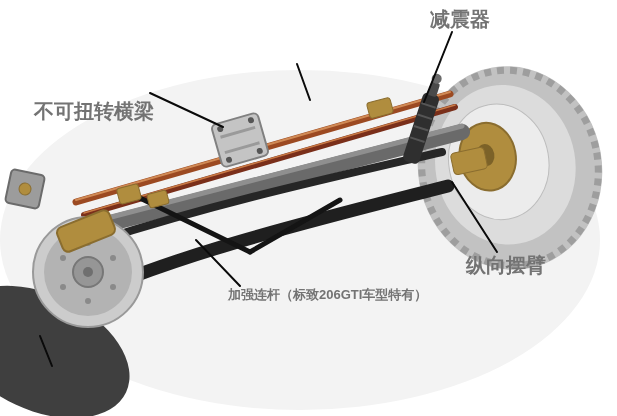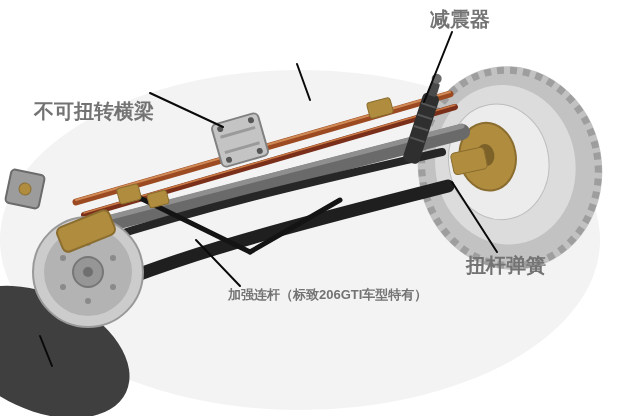--- a/index.html
+++ b/index.html
@@ -118,18 +118,18 @@
       <line x1="240" y1="286" x2="196" y2="240"></line>
       <line x1="52" y1="366" x2="40" y2="336"></line>
     </g>
   </svg>
 
   <div class="label" style="left:430px; top:8px;">减震器</div>
 
 
   <div class="label" style="left:34px; top:70px;margin-top:30px;">不可扭转横梁</div>
 
-  <div class="label" style="left:466px; top:254px;">扭杆弹簧</div>
+  <div class="label" style="left:466px; top:254px;">纵向摆臂</div>
 
   <div class="label small" style="left:228px; top:288px;">加强连杆（标致206GTI车型特有）</div>
 
 
 </div>
 
 </body></html>

